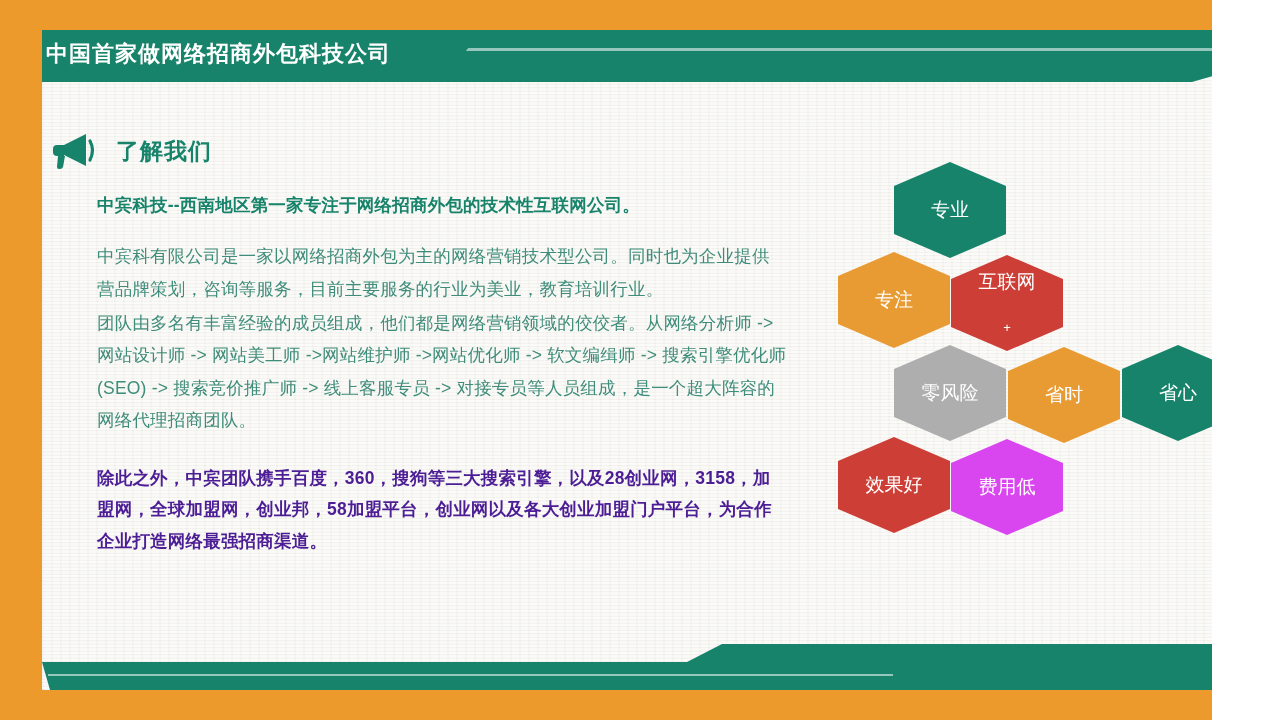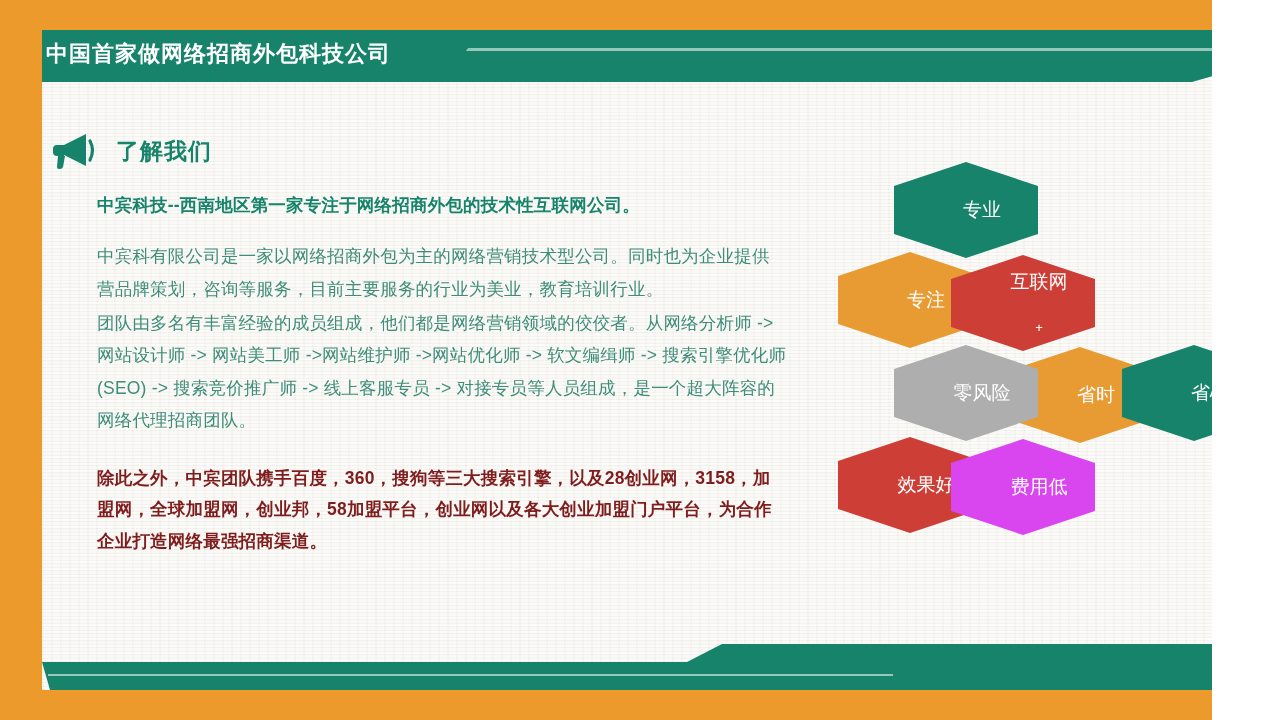--- a/index.html
+++ b/index.html
@@ -132,21 +132,20 @@
     clip-path: polygon(50% 0%, 100% 25%, 100% 75%, 50% 100%, 0% 75%, 0% 25%);
     display: flex;
     flex-direction: column;
     align-items: center;
     justify-content: center;
     color: #FFFFFF;
     font-size: 19px;
     line-height: 1.12;
     text-align: center;
     white-space: nowrap;
-    padding-left: 32px;
   }
   .hex .sub { font-size: 13px; font-weight: normal; margin-top: 1px; }
 
   
   #footer-bar {
     position: absolute;
     left: 42px; top: 644px;
     width: 1196px; height: 46px;
     background: #16836A;
     clip-path: polygon(
@@ -194,21 +193,21 @@
         <path d="M38 8 Q43 17 38 27" stroke="#16836A" stroke-width="3.2" fill="none" stroke-linecap="round"></path>
       </svg>
     </span>
     <span id="section-title" style="color: rgb(22, 131, 106);">了解我们</span>
   </div>
 
   <div id="body-col">
     <p class="lead" style="color: rgb(22, 131, 106);">中宾科技--西南地区第一家专注于网络招商外包的技术性互联网公司。</p>
     <p class="para" style="color: rgb(63, 140, 122);">中宾科有限公司是一家以网络招商外包为主的网络营销技术型公司。同时也为企业提供营品牌策划，咨询等服务，目前主要服务的行业为美业，教育培训行业。</p>
     <p class="para" id="para-2" style="color: rgb(63, 140, 122);">团队由多名有丰富经验的成员组成，他们都是网络营销领域的佼佼者。从网络分析师 -&gt; 网站设计师 -&gt; 网站美工师 -&gt;网站维护师 -&gt;网站优化师 -&gt; 软文编缉师 -&gt; 搜索引擎优化师(SEO) -&gt; 搜索竞价推广师 -&gt; 线上客服专员 -&gt; 对接专员等人员组成，是一个超大阵容的网络代理招商团队。</p>
-    <p class="outro" style="color: #7f1d1d;">除此之外，中宾团队携手百度，360，搜狗等三大搜索引擎，以及28创业网，3158，加盟网，全球加盟网，创业邦，58加盟平台，创业网以及各大创业加盟门户平台，为合作企业打造网络最强招商渠道。</p>
+    <p class="outro" style="color: #4c1d95;">除此之外，中宾团队携手百度，360，搜狗等三大搜索引擎，以及28创业网，3158，加盟网，全球加盟网，创业邦，58加盟平台，创业网以及各大创业加盟门户平台，为合作企业打造网络最强招商渠道。</p>
   </div>
 
   <div id="hex-cluster">
       <div class="hex" style="left: 58px; top: 2px; background: rgb(22, 131, 106);">
         <span>专业</span>
       </div>
       <div class="hex" style="left: 2px; top: 92px; background: rgb(233, 155, 51);">
         <span>专注</span>
       </div>
       <div class="hex" style="left: 115px; top: 95px; background: rgb(205, 63, 54); gap: 28px;">

